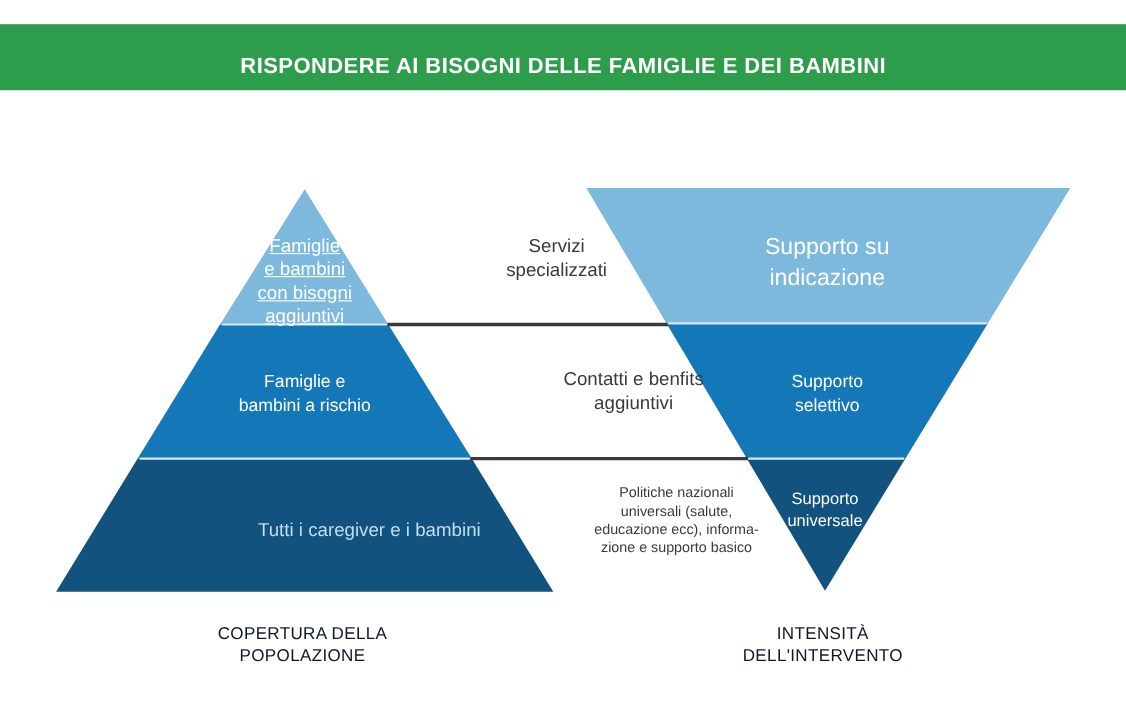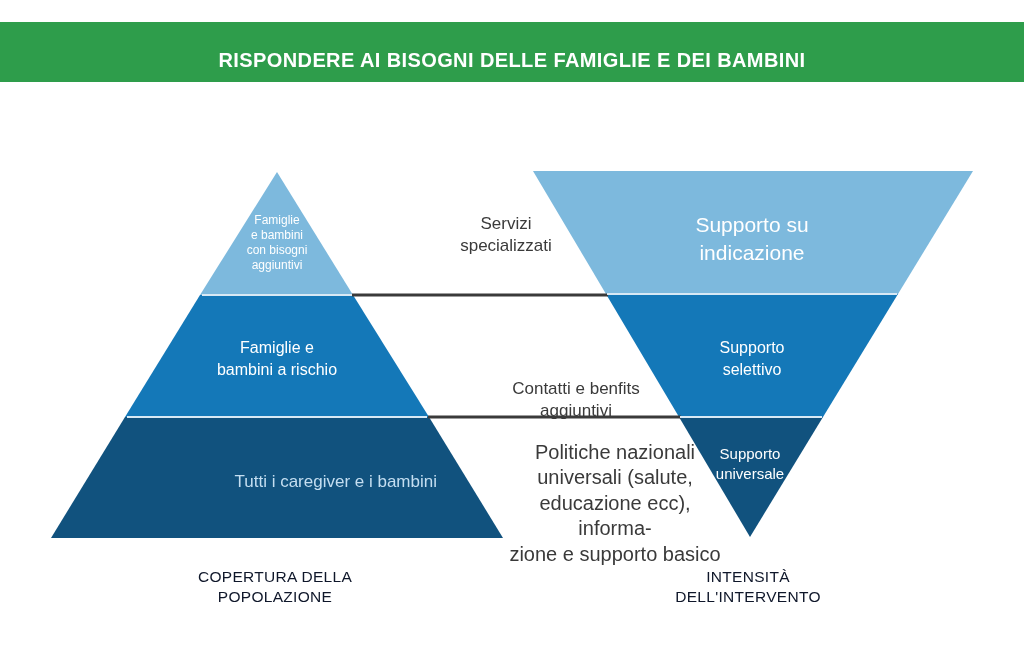--- a/index.html
+++ b/index.html
@@ -12,30 +12,30 @@
     background:#2e9d4b;display:flex;align-items:center;justify-content:center;
   }
   .header-title{
     color:#ffffff;font-weight:bold;font-size:20px;letter-spacing:0.4px;margin-top:16px;
   }
   .diagram-svg{position:absolute;left:0;top:0;}
   .lbl{
     position:absolute;white-space:pre-line;
   }
   .tier-label{color:#ffffff;text-align:center;}
-  .lbl-lt1{left:197px;top:213px;width:160px;font-size:12px;line-height:1.25;}
+  .lbl-lt1{left:197px;top:213px;width:160px;font-size:17px;line-height:1.25;text-decoration:underline;}
   .lbl-lt2{left:177px;top:337px;width:200px;font-size:16px;line-height:1.35;}
   .lbl-lt3{left:117px;top:471px;width:320px;font-size:17px;line-height:1.3;color:#c4def1;text-align:right;}
   .lbl-rt1{left:672px;top:211px;width:160px;font-size:21px;line-height:1.35;}
   .lbl-rt2{left:672px;top:337px;width:160px;font-size:16px;line-height:1.35;}
   .lbl-rt3{left:690px;top:444px;width:120px;font-size:15px;line-height:1.3;}
   .annotation{color:#3a3a3a;text-align:center;}
   .lbl-an1{left:396px;top:213px;width:220px;font-size:17px;line-height:1.3;}
-  .lbl-an2{left:461px;top:334px;width:230px;font-size:17px;line-height:1.3;margin-top:44px;}
-  .lbl-an3{left:500px;top:440px;width:230px;font-size:20px;line-height:1.27;}
+  .lbl-an2{left:461px;top:334px;width:230px;font-size:17px;line-height:1.3;}
+  .lbl-an3{left:500px;top:440px;width:230px;font-size:13px;line-height:1.27;}
   .caption{color:#0f172a;text-align:center;font-size:15.5px;line-height:1.3;letter-spacing:0.3px;}
   .lbl-capL{left:155px;top:567px;width:240px;}
   .lbl-capR{left:628px;top:567px;width:240px;}
 </style>
 </head>
 <body>
 
 <div class="header-bar">
   <span class="header-title">RISPONDERE AI BISOGNI DELLE FAMIGLIE E DEI BAMBINI</span>
 </div>

